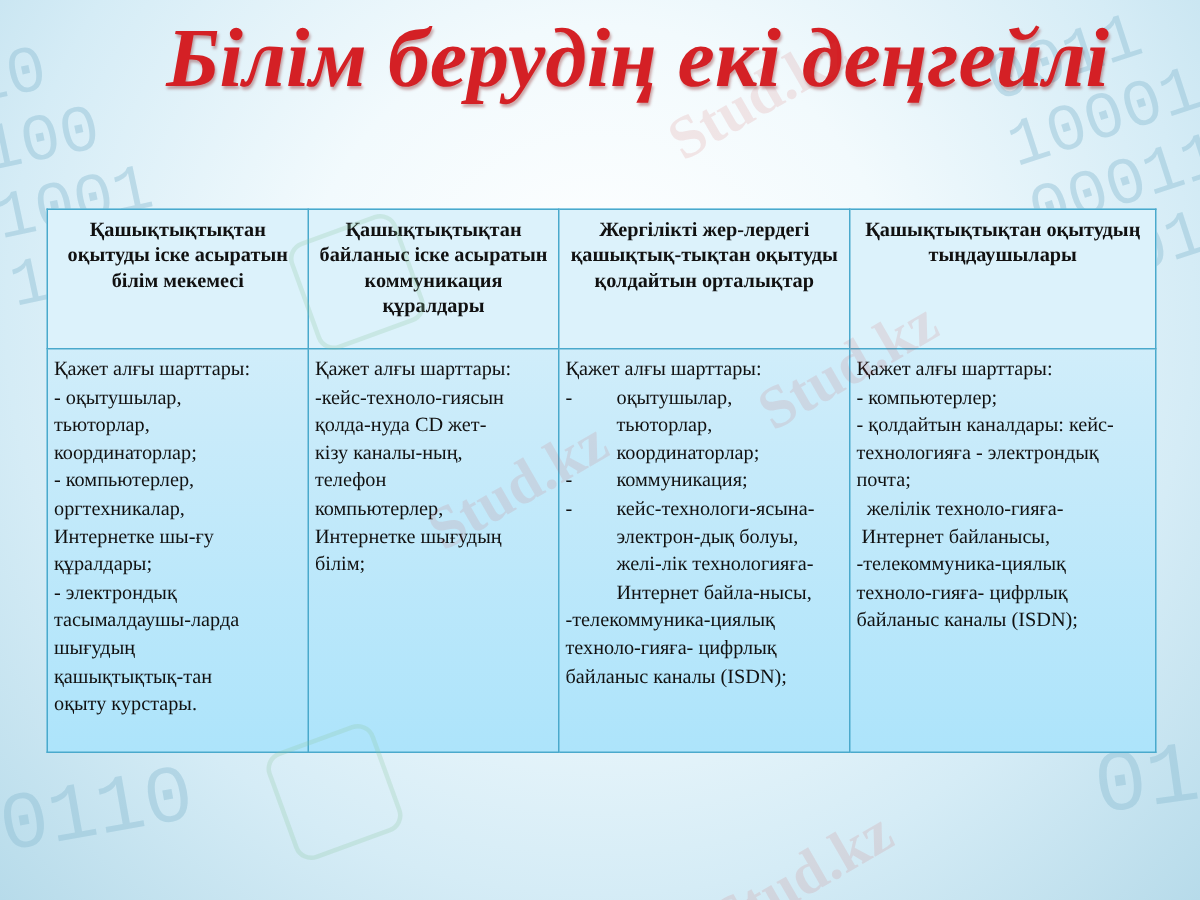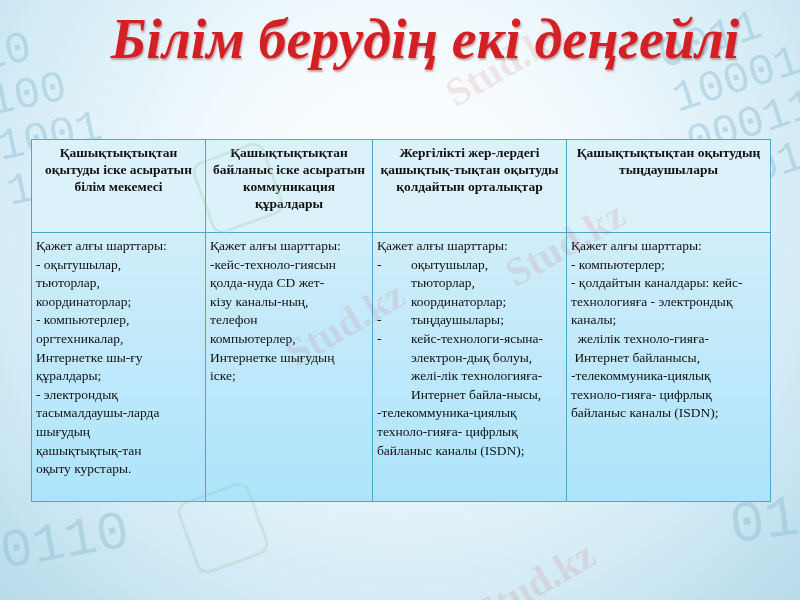--- a/index.html
+++ b/index.html
@@ -112,42 +112,42 @@
         <span class="cell-line">оқыту  курстары.</span>
       </td>
       <td>
         <span class="cell-line">Қажет  алғы шарттары:</span>
         <span class="cell-line">-кейс-техноло-гиясын</span>
         <span class="cell-line">қолда-нуда  CD жет-</span>
         <span class="cell-line">кізу каналы-ның,</span>
         <span class="cell-line">телефон</span>
         <span class="cell-line">компьютерлер,</span>
         <span class="cell-line">Интернетке шығудың</span>
-        <span class="cell-line">іске;</span>
+        <span class="cell-line">білім;</span>
       </td>
       <td>
         <span class="cell-line">Қажет  алғы шарттары:</span>
         <span class="cell-line"><span class="dash-mark">-</span><span>оқытушылар,</span></span>
         <span class="cell-line ind">тьюторлар,</span>
         <span class="cell-line ind">координаторлар;</span>
-        <span class="cell-line"><span class="dash-mark">-</span><span>тыңдаушылары;</span></span>
+        <span class="cell-line"><span class="dash-mark">-</span><span>коммуникация;</span></span>
         <span class="cell-line"><span class="dash-mark">-</span><span>кейс-технологи-ясына-</span></span>
         <span class="cell-line ind">электрон-дық болуы,</span>
         <span class="cell-line ind">желі-лік технологияға-</span>
         <span class="cell-line ind">Интернет байла-нысы,</span>
         <span class="cell-line">-телекоммуника-циялық</span>
         <span class="cell-line">техноло-гияға-  цифрлық</span>
         <span class="cell-line">байланыс каналы (ISDN);</span>
       </td>
       <td>
         <span class="cell-line">Қажет  алғы шарттары:</span>
         <span class="cell-line">- компьютерлер;</span>
         <span class="cell-line">- қолдайтын каналдары: кейс-</span>
         <span class="cell-line">технологияға - электрондық</span>
-        <span class="cell-line">каналы;</span>
+        <span class="cell-line">почта;</span>
         <span class="cell-line" style="white-space:pre">  желілік техноло-гияға-</span>
         <span class="cell-line" style="white-space:pre"> Интернет байланысы,</span>
         <span class="cell-line">-телекоммуника-циялық</span>
         <span class="cell-line">техноло-гияға-  цифрлық</span>
         <span class="cell-line">байланыс каналы (ISDN);</span>
       </td>
     </tr>
   </tbody>
 </table>
 

